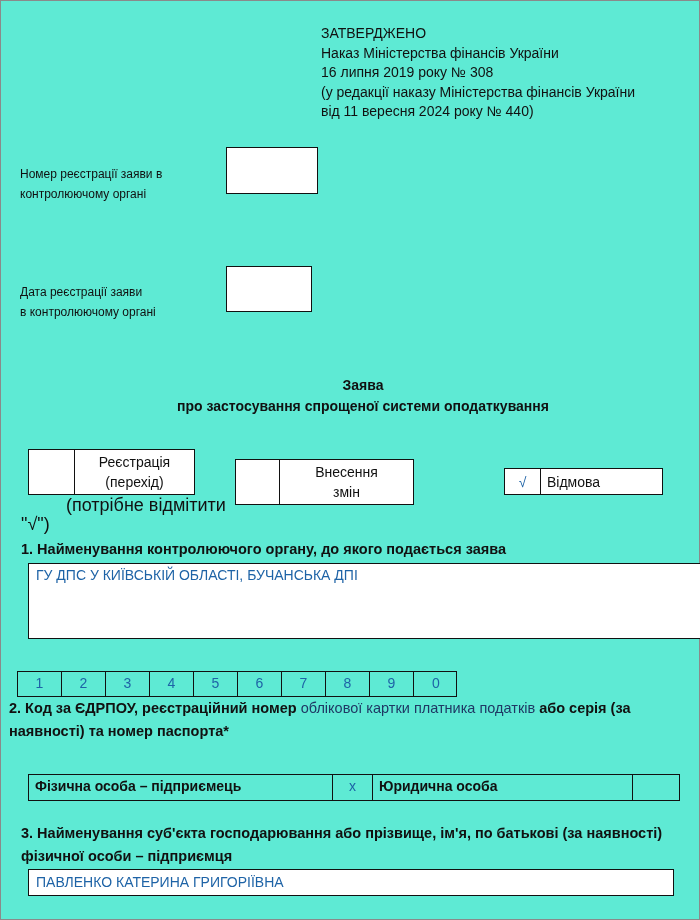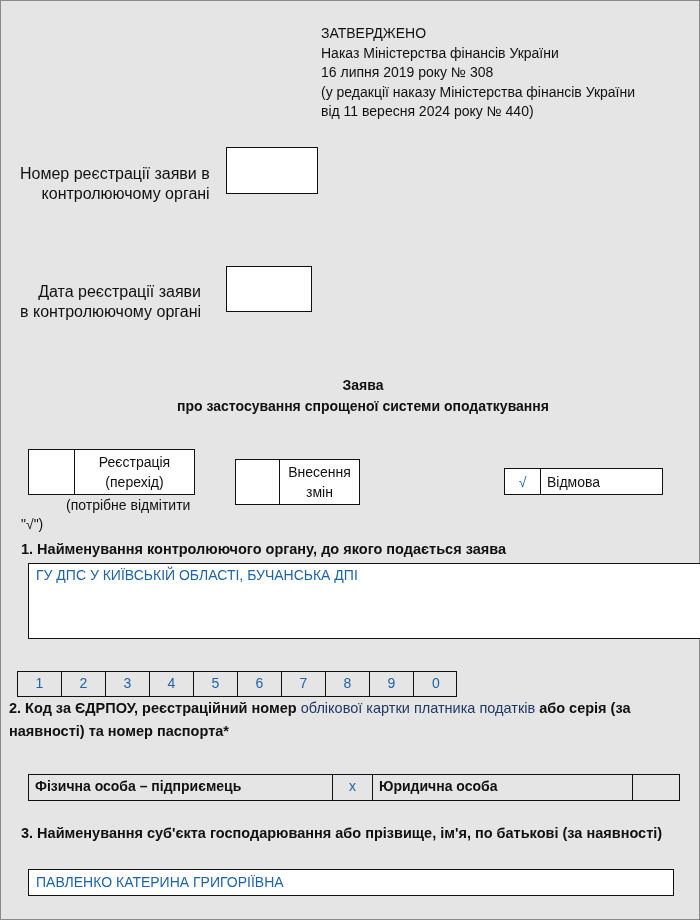--- a/index.html
+++ b/index.html
@@ -1,31 +1,31 @@
 <!DOCTYPE html>
 <html><head>
 <meta charset="utf-8">
 <style>
   html, body { margin: 0; padding: 0; background: #ffffff; }
   body { width: 700px; height: 920px; position: relative; overflow: hidden;
          font-family: "Liberation Sans", sans-serif; color: #111; }
   .page { position: absolute; left: 0; top: 0; width: 698px; height: 918px;
-          border: 1px solid #8a8a8a; background: #e5e5e5; }
+          border: 1px solid #8a8a8a; background: #5eead4; }
   .abs { position: absolute; }
   .approval { left: 320px; top: 23px; font-size: 14px; line-height: 19.5px; white-space: nowrap; }
   .approval div { height: 19.5px; }
-  .lbl { font-size: 16px; line-height: 20px; white-space: nowrap; text-align: right; }
+  .lbl { font-size: 12px; line-height: 20px; white-space: nowrap; }
   .box { border: 1.5px solid #111; box-sizing: border-box; background: #fff; }
   .title { left: 12px; width: 700px; text-align: center; font-weight: bold; font-size: 14px; line-height: 21px; }
   .choice { display: flex; border: 1.5px solid #111; box-sizing: border-box; background: #fff; }
   .choice .mark { border-right: 1.5px solid #111; box-sizing: border-box; display: flex;
                   align-items: center; justify-content: center; color: #1e63a6; font-size: 14px; }
   .choice .text { flex: 1; display: flex; align-items: center; justify-content: center;
                   text-align: center; font-size: 14px; line-height: 20px; }
-  .hint { font-size: 14px; line-height: 20px; white-space: nowrap; }
+  .hint { font-size: 18px; line-height: 20px; white-space: nowrap; }
   .section { font-weight: bold; font-size: 14.5px; line-height: 23px; }
   .navy { color: #1f3864; }
   .fill-text { font-size: 14px; color: #1e63a6; padding: 2px 0 0 7px; line-height: 18px; }
   .digits { display: flex; border: 1.5px solid #111; box-sizing: border-box; }
   .digit { flex: 0 0 44px; border-right: 1.5px solid #111; box-sizing: border-box; text-align: center;
            font-size: 14px; color: #1e63a6; line-height: 23px; }
   .digit:last-child { border-right: none; }
   .person-row { display: flex; border: 1.5px solid #111; box-sizing: border-box; height: 27px; }
   .person-row > div { border-right: 1.5px solid #111; box-sizing: border-box; font-size: 14px;
                       line-height: 22px; padding-left: 6px; font-weight: bold; }
@@ -74,21 +74,21 @@
       <div>
         <div>Реєстрація</div>
         <div>(перехід)</div>
       </div>
     </div>
   </div>
 
   <div class="abs hint" style="left:65px; top:494px;">(потрібне відмітити</div>
   <div class="abs hint" style="left:20px; top:513px;">"√")</div>
 
-  <div class="abs choice" style="left:234px; top:458px; width:125px; height:46px;">
+  <div class="abs choice" style="left:234px; top:458px; width:179px; height:46px;">
     <div class="mark" style="width:44px;">
       <span></span>
     </div>
     <div class="text">
       <div>
         <div>Внесення</div>
         <div>змін</div>
       </div>
     </div>
   </div>
@@ -129,18 +129,19 @@
 
   <div class="abs person-row" style="left:27px; top:773px; width:652px;">
     <div style="flex:0 0 304px;">Фізична особа – підприємець</div>
     <div class="xmark" style="flex:0 0 40px;">x</div>
     <div style="flex:0 0 260px;">Юридична особа</div>
     <div class="xmark" style="flex:1;"></div>
   </div>
 
   <div class="abs section" style="left:20px; top:821px; white-space:nowrap;">
     <div>3. Найменування суб'єкта господарювання або прізвище, ім'я, по батькові (за наявності)</div>
+    <div>фізичної особи – підприємця</div>
   </div>
   <div class="abs box" style="left:27px; top:868px; width:646px; height:27px;">
     <div class="fill-text" style="padding-top:3px;">ПАВЛЕНКО КАТЕРИНА ГРИГОРІЇВНА</div>
   </div>
 
 </div>
 
 </body></html>

